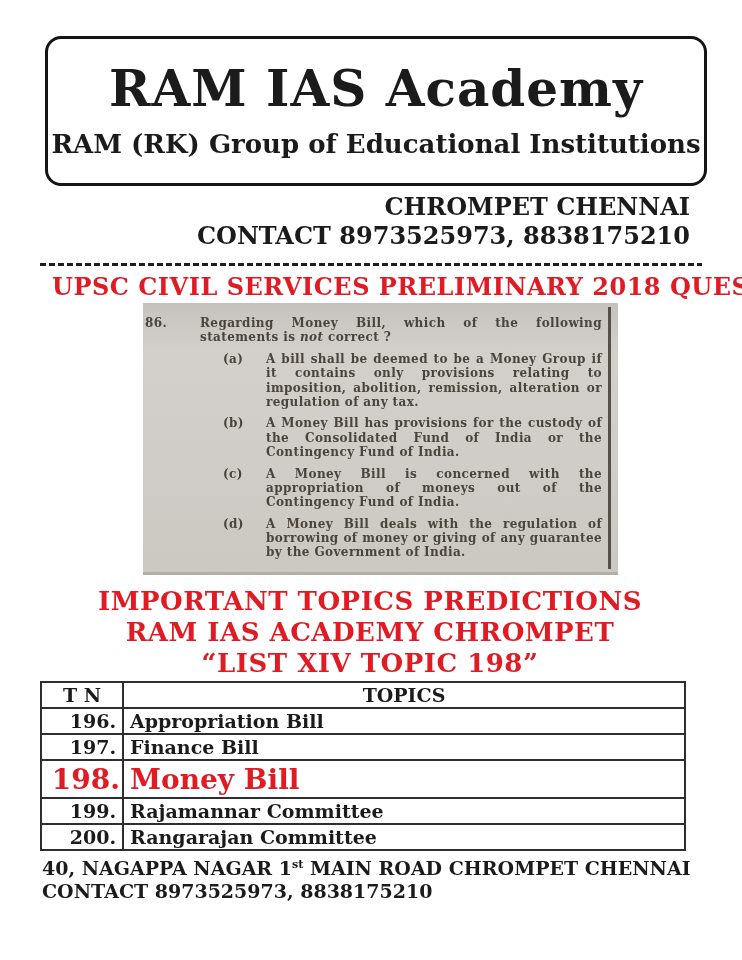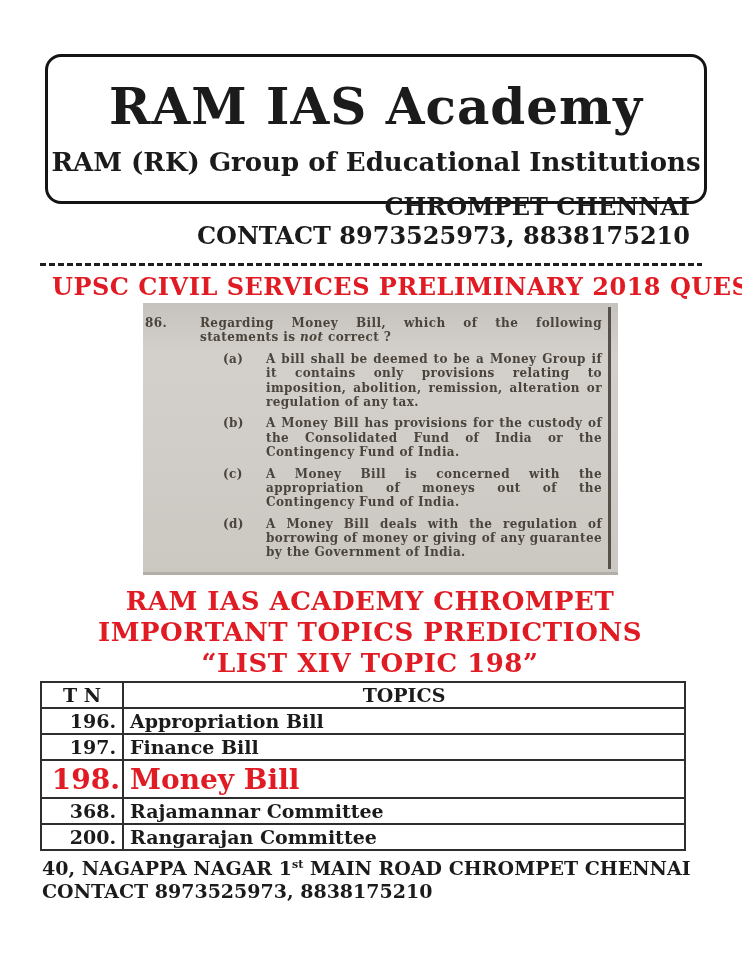--- a/index.html
+++ b/index.html
@@ -6,21 +6,21 @@
   .page{
     position:relative;
     width:742px;height:960px;
     background:#ffffff;
     font-family:"DejaVu Serif","Liberation Serif",serif;
     color:#1b1b1b;
     overflow:hidden;
   }
   
   .header-box{
-    position:absolute;left:45px;top:54px;width:656px;height:144px;
+    position:absolute;left:45px;top:36px;width:656px;height:144px;
     border:3px solid #141414;border-radius:16px;
     display:flex;flex-direction:column;align-items:center;justify-content:center;
     background:#fff;
   }
   .main-title{
     font-size:50px;font-weight:bold;letter-spacing:1px;
     line-height:1.05;white-space:nowrap;
   }
   .sub-title{
     margin-top:14px;
@@ -136,22 +136,22 @@
       <span class="opt-letter">(c)</span>
       <div class="opt-text">A Money Bill is concerned with the appropriation of moneys out of the Contingency Fund of India.</div>
     </div>
     <div class="opt-row">
       <span class="opt-letter">(d)</span>
       <div class="opt-text">A Money Bill deals with the regulation of borrowing of money or giving of any guarantee by the Government of India.</div>
     </div>
   </div>
 
   <div class="predictions">
+    <div>IMPORTANT TOPICS PREDICTIONS</div>
     <div>RAM IAS ACADEMY CHROMPET</div>
-    <div>IMPORTANT TOPICS PREDICTIONS</div>
     <div>“LIST XIV TOPIC 198”</div>
   </div>
 
   <table class="topics-table">
     <colgroup>
         <col class="col-tn">
         <col>
       </colgroup>
     <tbody>
         <tr>
@@ -164,21 +164,21 @@
     </tr>
     <tr>
       <td class="td-tn">197.</td>
       <td class="td-topic">Finance Bill</td>
     </tr>
     <tr class="highlight">
       <td class="td-tn">198.</td>
       <td class="td-topic">Money Bill</td>
     </tr>
     <tr>
-      <td class="td-tn">368.</td>
+      <td class="td-tn">199.</td>
       <td class="td-topic">Rajamannar Committee</td>
     </tr>
     <tr>
       <td class="td-tn">200.</td>
       <td class="td-topic">Rangarajan Committee</td>
     </tr>
   </tbody>
     </table>
 
   <div class="footer">

